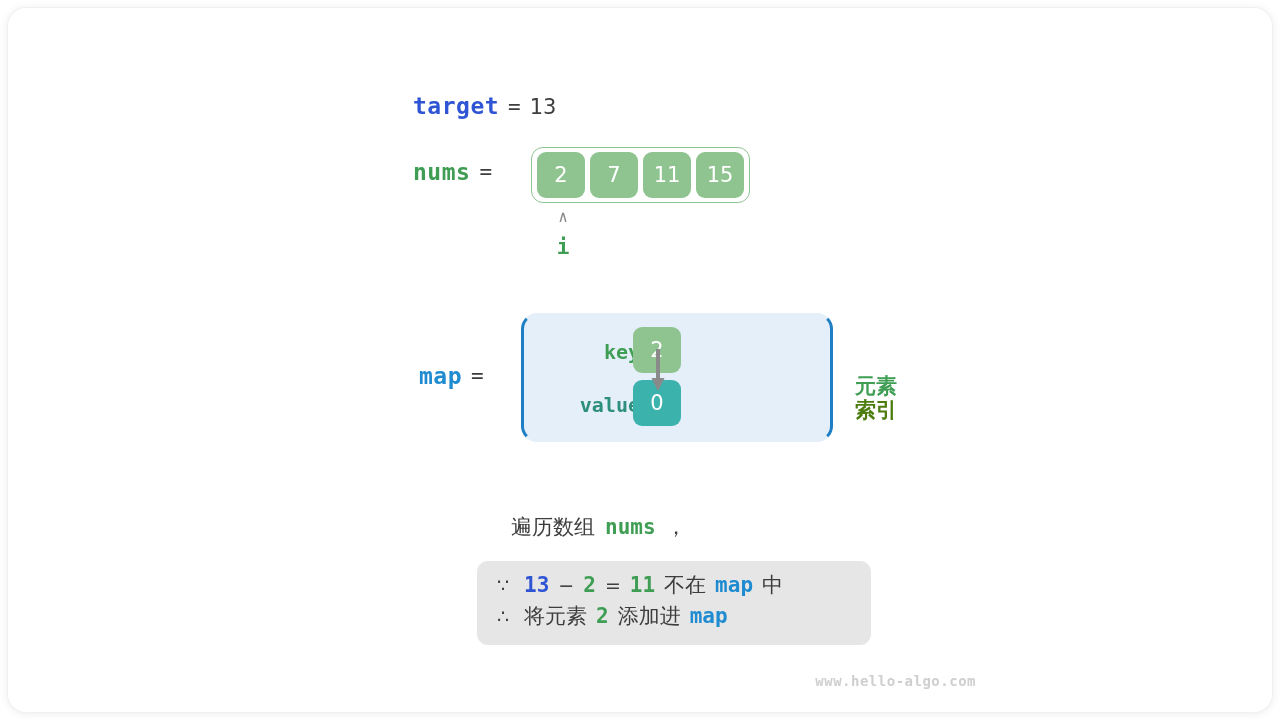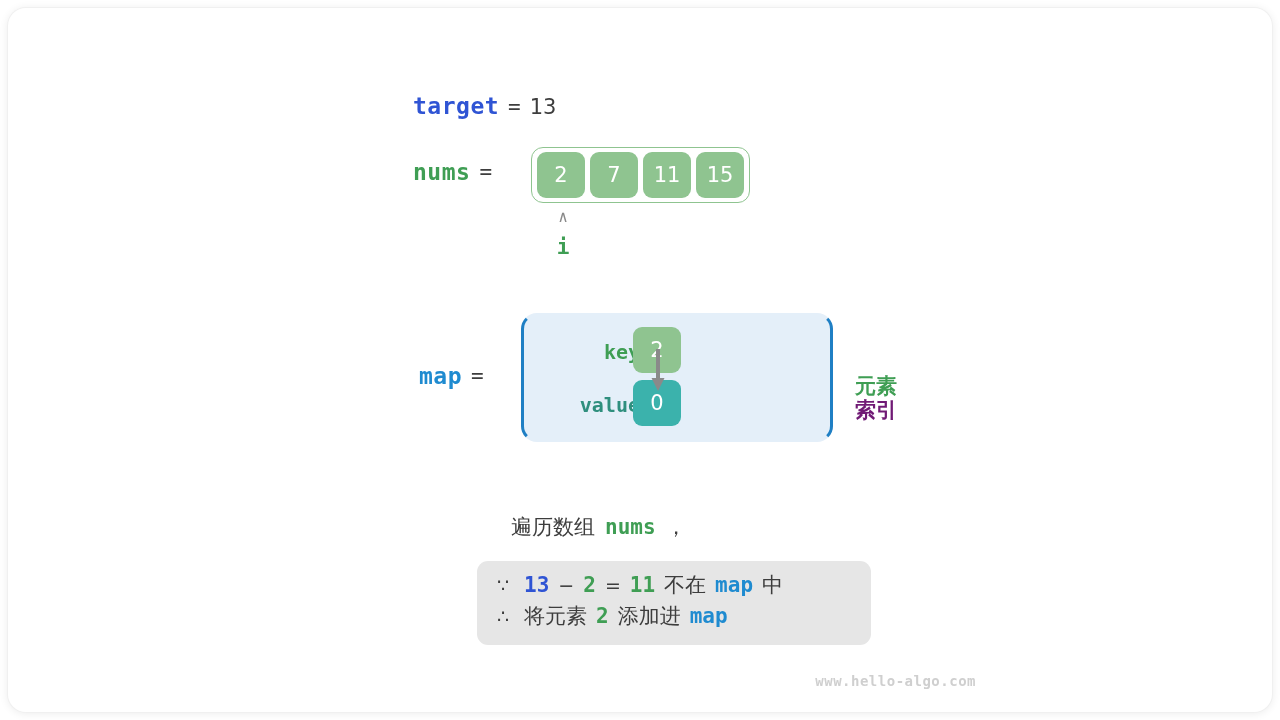--- a/index.html
+++ b/index.html
@@ -218,21 +218,21 @@
     height: 129px;
   }
   .side-lbl {
     position: absolute;
     font-family: "DejaVu Sans", "Liberation Sans", sans-serif;
     font-weight: bold;
     font-size: 21px;
     white-space: nowrap;
   }
   .side-lbl.elem { top: 30px; color: #3f9e54; margin-top: 29px; }
-  .side-lbl.index { top: 83px; color: #701a75; }
+  .side-lbl.index { top: 83px; color: #4d7c0f; }
 
   
   .caption-line {
     position: absolute;
     left: 491px;
     top: 513px;
     display: flex;
     align-items: baseline;
     gap: 10px;
     white-space: nowrap;

